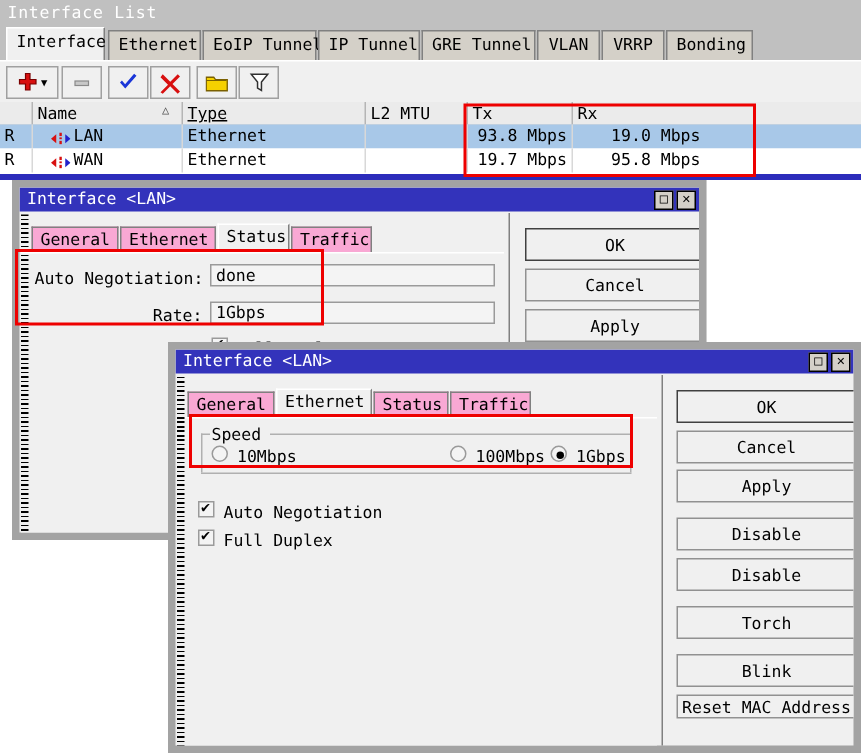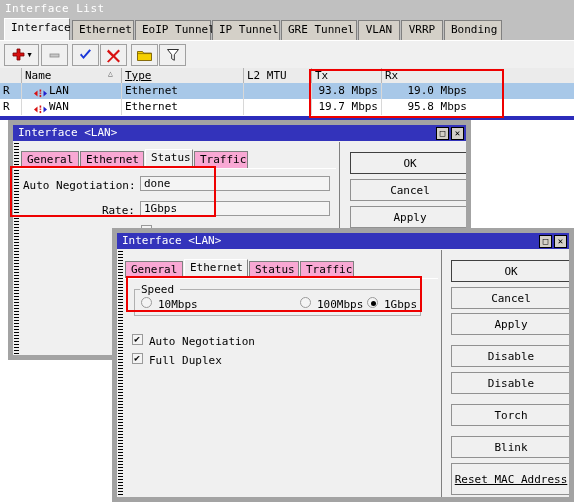--- a/index.html
+++ b/index.html
@@ -310,21 +310,21 @@
 
     <div class="vsep" style="left:324px;top:17px;height:256px;"></div>
 
     <div class="btn default" style="left:334px;top:27px;width:120px;height:22px;">OK</div>
     <div class="btn" style="left:334px;top:54px;width:120px;height:22px;">Cancel</div>
     <div class="btn" style="left:334px;top:80px;width:120px;height:22px;">Apply</div>
     <div class="btn" style="left:334px;top:112px;width:120px;height:22px;">Disable</div>
     <div class="btn" style="left:334px;top:139px;width:120px;height:22px;">Disable</div>
     <div class="btn" style="left:334px;top:171px;width:120px;height:22px;">Torch</div>
     <div class="btn" style="left:334px;top:203px;width:120px;height:22px;">Blink</div>
-    <div class="btn" style="left:334px;top:230px;width:120px;height:32px;text-decoration:underline;">Reset MAC Address</div>
+    <div class="btn" style="left:334px;top:230px;width:120px;height:16px;">Reset MAC Address</div>
 
     <div class="dotedge" style="left:1px;top:18px;height:255px;"></div>
   </div>
 
   <div class="redbox" style="left:309px;top:69px;width:195px;height:49px;"></div>
   <div class="redbox" style="left:10px;top:166px;width:206px;height:51px;"></div>
   <div class="redbox" style="left:126px;top:276px;width:296px;height:36px;"></div>
 
 </div>
 

